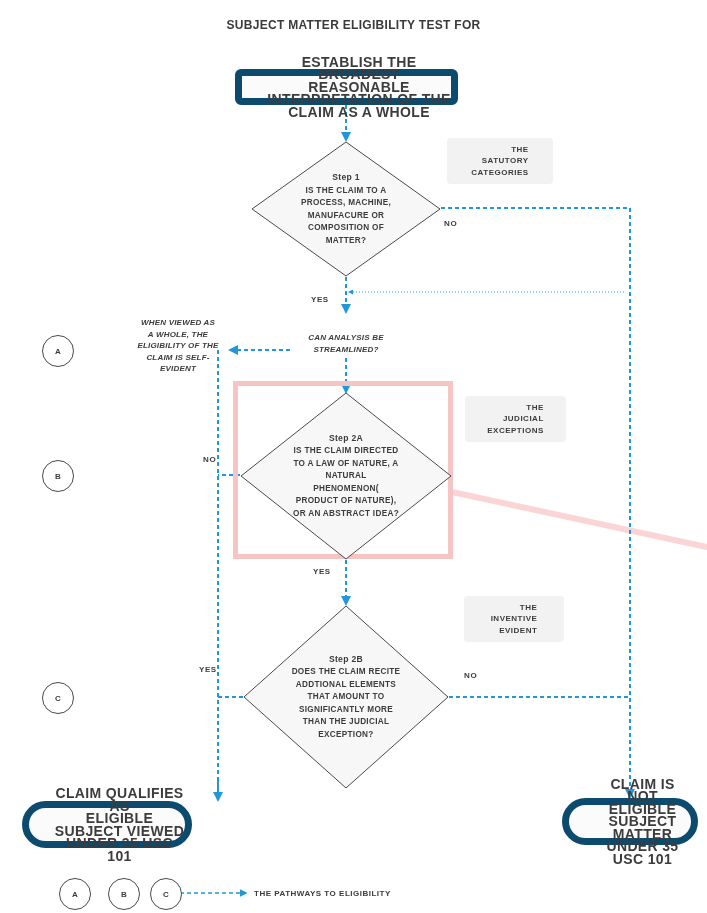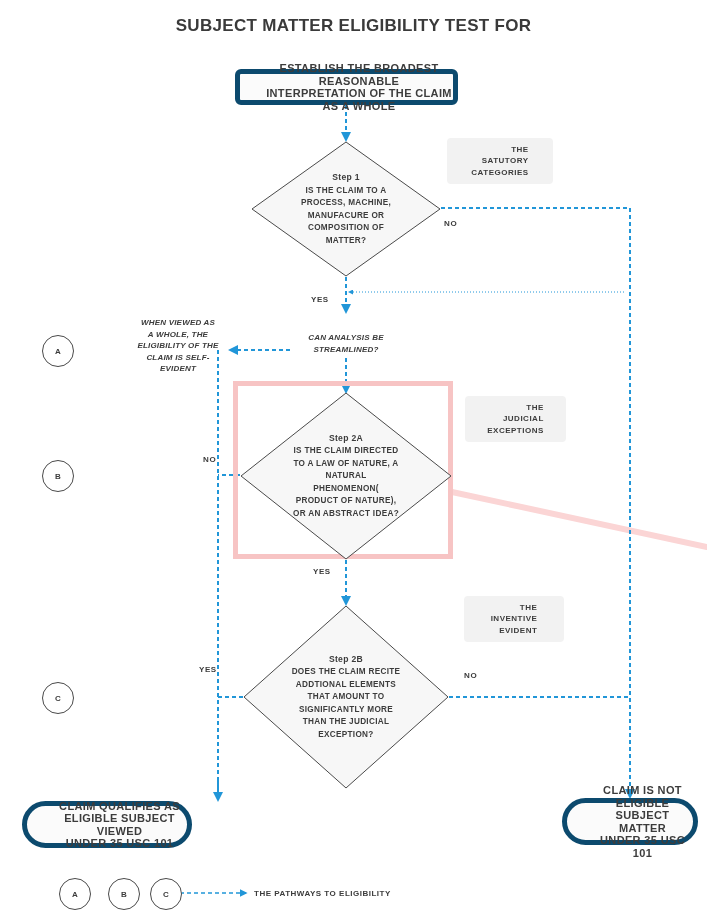--- a/index.html
+++ b/index.html
@@ -32,39 +32,39 @@
     height: 913px;
   }
 
   
   .chart-title {
     position: absolute;
     left: 0;
     top: 17px;
     width: 707px;
     text-align: center;
-    font-size: 17px;
+    font-size: 12px;
     font-weight: bold;
     letter-spacing: 0.3px;
     line-height: 17px;
     color: #3a3a3a;
   }
 
   
   .proc-box {
     position: absolute;
     box-sizing: border-box;
-    border: 5px solid #0c4a6e;
+    border: 7px solid #0c4a6e;
     background: #fbfbfb;
     border-radius: 6px;
     display: flex;
     align-items: center;
     justify-content: center;
     text-align: center;
-    font-size: 11px;
+    font-size: 14px;
     font-weight: bold;
     letter-spacing: 0.35px;
     line-height: 12.5px;
     color: #3c3c3c;
     padding-left: 25px;
   }
   .proc-box.pill { border-radius: 26px; }
 
   
   .diamond-wrap { position: absolute; }

